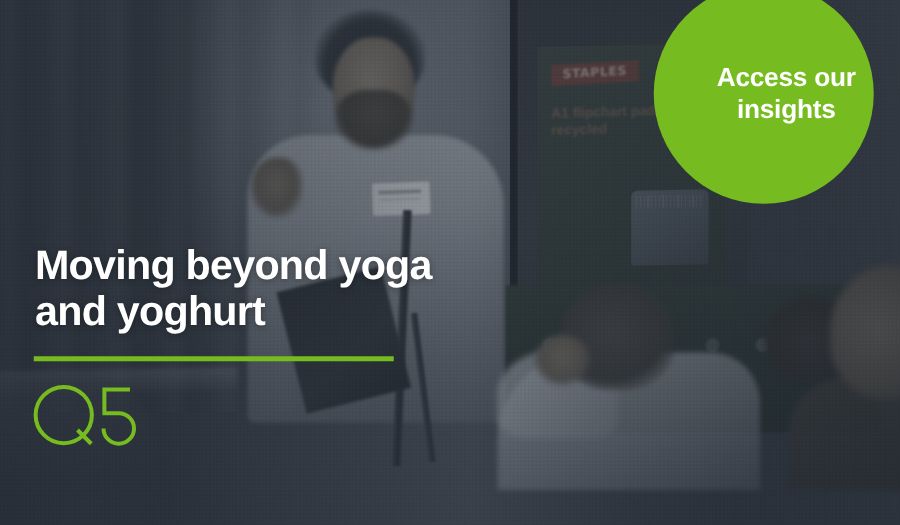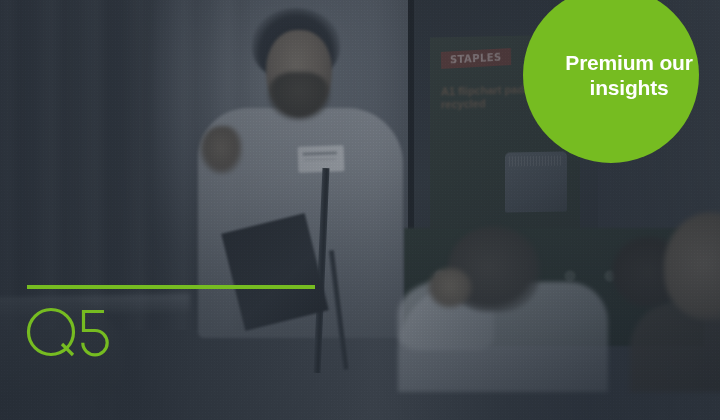--- a/index.html
+++ b/index.html
@@ -375,24 +375,26 @@
     <div class="aud3-body"></div>
     <div class="aud2-head"></div>
     <div class="aud3-head"></div>
 
     <div class="wash"></div>
     <div class="wash2"></div>
     <div class="halftone"></div>
   </div>
 
   <div class="badge-circle">
-    <div class="badge-text">Premium our
+    <div class="badge-text">Access our
 insights</div>
   </div>
 
+  <div class="headline">Moving beyond yoga
+and yoghurt</div>
 
   <div class="rule"></div>
 
   <div class="logo" title="Q5">
     <svg width="86" height="52" viewBox="0 0 86 52" aria-hidden="true">
       <g fill="none" stroke="#76bc21" stroke-width="3.2">
         <circle cx="25" cy="26" r="22.5"></circle>
         <line x1="36" y1="38" x2="47" y2="49"></line>
         <path d="M78 5.5 H57.5 V24.5 h11.5 a12.2 12.2 0 1 1 -12.2 12.2" stroke-linecap="butt" stroke-linejoin="miter"></path>
       </g>

